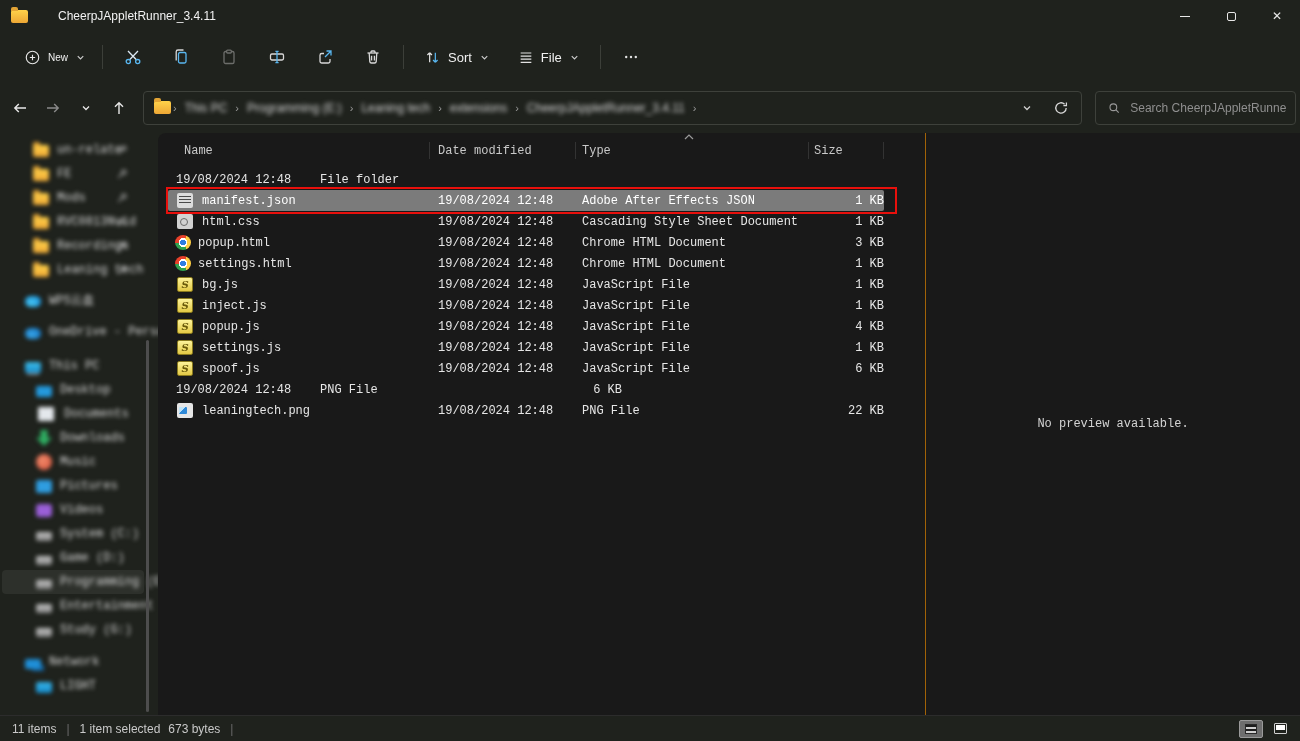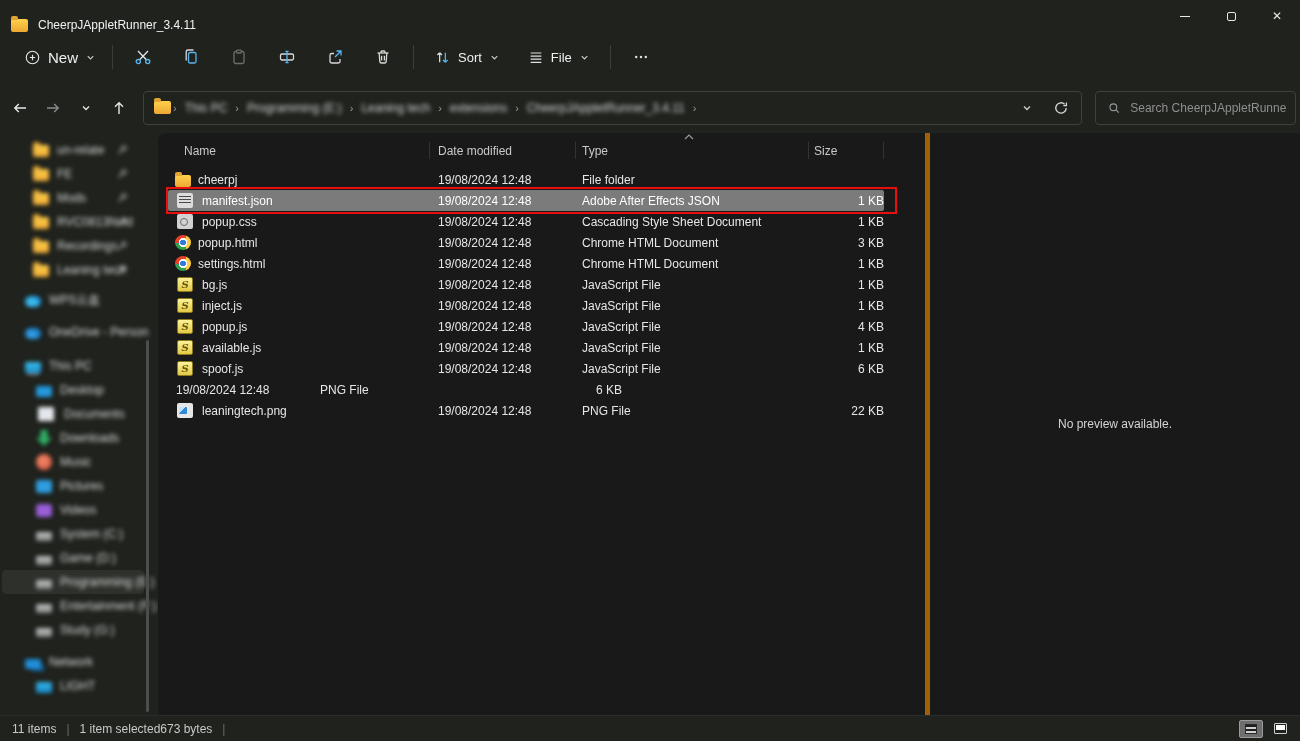--- a/index.html
+++ b/index.html
@@ -1,33 +1,33 @@
 <!DOCTYPE html>
 <html><head>
 <meta charset="utf-8">
 <style>
   * { margin:0; padding:0; box-sizing:border-box; }
   html,body { width:1300px; height:741px; overflow:hidden; background:#111; }
   body { font-family:"Liberation Sans","DejaVu Sans",sans-serif; color:#e6e6e6; font-size:12px; }
   .window { position:relative; width:1300px; height:741px; background:#1f221d; display:flex; flex-direction:column; }
 
   
-  .titlebar { height:32px; display:flex; align-items:flex-end; flex:0 0 32px; }
+  .titlebar { height:32px; display:flex; align-items:center; flex:0 0 32px;gap:20px; }
   .tb-folder { width:17px; height:13px; margin:0 10px 0 11px; position:relative; background:linear-gradient(180deg,#ffd24a,#eda735); border-radius:2px; }
   .tb-folder::before { content:""; position:absolute; top:-3px; left:0; width:7px; height:4px; background:#e2a335; border-radius:2px 2px 0 0; }
   .tb-title { font-size:12px; color:#f2f2f2; }
   .win-controls { margin-left:auto; display:flex; height:32px; }
   .win-btn { width:46px; height:32px; display:flex; align-items:center; justify-content:center; color:#e8e8e8; }
   .glyph-min { width:10px; height:1px; background:#e8e8e8; }
   .glyph-max { width:9px; height:9px; border:1px solid #e8e8e8; border-radius:2px; }
   .glyph-close { font-size:12px; line-height:1; }
 
   
   .commandbar { height:50px; flex:0 0 50px; display:flex; align-items:center; padding-left:14px; }
-  .cmd-new { display:flex; align-items:center; gap:7px; padding:6px 10px; border-radius:4px; color:#f0f0f0; font-size:15px; }
+  .cmd-new { display:flex; align-items:center; gap:7px; padding:6px 10px; border-radius:4px; color:#f0f0f0; font-size:10px; }
   .cmd-sep { width:1px; height:24px; background:#3c3f39; margin:0 6px; }
   .icon-btn { width:40px; height:36px; display:flex; align-items:center; justify-content:center; border-radius:4px; margin:0 4px; }
   .icon-btn.disabled { opacity:.42; }
   .cmd-drop { display:flex; align-items:center; gap:7px; padding:6px 10px; border-radius:4px; color:#f0f0f0; font-size:13px; margin:0 4px; }
   svg { display:block; }
 
   
   .addressrow { height:51px; flex:0 0 51px; display:flex; align-items:center; }
   .nav-btn { width:33px; height:32px; display:flex; align-items:center; justify-content:center; border-radius:4px; }
   .nav-group { display:flex; align-items:center; margin-left:3px; }
@@ -37,21 +37,21 @@
   .crumbs { display:flex; align-items:center; overflow:hidden; white-space:nowrap; flex:1; }
   .crumb { color:#d2d2d2; padding:3px 6px; border-radius:3px; filter:blur(2.3px); }
   .crumb-sep { color:#9a9a9a; font-size:11px; padding:0 2px; }
   .ab-actions { display:flex; align-items:center; gap:6px; margin-left:auto; }
   .ab-actions .icon-btn { width:28px; height:28px; margin:0; }
   .searchbox { height:34px; width:201px; margin-left:13px; border:1px solid #3e413b; border-radius:4px; display:flex; align-items:center; padding:0 8px 0 12px; }
   .searchbox input { background:transparent; border:none; outline:none; color:#d8d8d8; font-family:inherit; font-size:12px; width:100%; margin-left:10px; }
   .searchbox input::placeholder { color:#8f8f8f; }
 
   
-  .main { flex:1; display:flex; position:relative; min-height:0; }
+  .main { flex:1; display:flex; position:relative; min-height:0;font-family:Liberation Mono, monospace; }
   .sidebar { width:158px; flex:0 0 158px; position:relative; padding-top:5px; overflow:hidden; }
   .side-sec.sec-wps { margin-top:6px; }
   .side-sec.sec-onedrive { margin-top:8px; }
   .side-sec.sec-thispc { margin-top:10px; }
   .side-sec.sec-network { margin-top:8px; }
   .side-item { height:24px; display:flex; align-items:center; position:relative; border-radius:4px; margin:0 14px 0 2px; }
   .side-item.selected { background:#2d302b; }
   .blurwrap { display:flex; align-items:center; gap:8px; filter:blur(2.1px); width:100%; height:100%; }
   .sec-pinned .blurwrap { padding-left:31px; }
   .ind-0 .blurwrap { padding-left:23px; }
@@ -71,21 +71,21 @@
   .si-pictures { background:#2f9de0; border-radius:2px; height:13px; margin-top:1px; }
   .si-pictures::after { content:""; position:absolute; left:3px; bottom:3px; border-left:5px solid transparent; border-right:5px solid transparent; border-bottom:5px solid #d9ef f5; border-bottom-color:#dff3fb; }
   .si-videos { background:#9a5fd8; border-radius:3px; height:13px; margin-top:1px; }
   .si-drive { background:linear-gradient(180deg,#c2c2c2,#858585); height:9px; margin-top:4px; border-radius:2px; }
   .si-network { background:#1f8fd8; height:10px; margin-top:3px; border-radius:2px; box-shadow:5px 4px 0 -2px #125f9a; }
   .si-pc-device { background:linear-gradient(180deg,#38b5ea,#1589c8); height:11px; margin-top:2px; border-radius:2px; }
   .side-scrollbar { position:absolute; left:146px; top:207px; width:3px; height:372px; background:#4d4d4d; border-radius:2px; }
 
   .content { flex:1; background:#191919; border-radius:8px 0 0 0; display:flex; min-width:0; position:relative; }
   .list-area { width:767px; flex:0 0 767px; position:relative; }
-  .preview { flex:1; border-left:5px solid #a16207; display:flex; align-items:center; justify-content:center; }
+  .preview { flex:1; border-left:1px solid #a16207; display:flex; align-items:center; justify-content:center; }
   .preview-msg { color:#d4d4d4; font-size:12px; }
 
   .sort-caret { position:absolute; left:526px; top:1px; }
   .header-row { display:flex; margin:6px 0 0 10px; height:23px; align-items:center; color:#c9c9c9; }
   .hcell { border-right:1px solid #333333; height:17px; display:flex; align-items:center; }
   .h-name { width:262px; padding-left:16px; }
   .h-date { width:146px; padding-left:8px; }
   .h-type { width:233px; padding-left:6px; }
   .h-size { width:75px; padding-left:5px; }
 
@@ -115,21 +115,21 @@
   .fi-js { background:linear-gradient(180deg,#fdf39a,#e3c945); border:1px solid #8a7a1e; border-radius:2px; width:13px; height:15px; margin:0 2px;
     font:italic bold 10px/13px "DejaVu Serif",serif; color:#6a5a0a; text-align:center; }
   .fi-js::before { content:"S"; }
   .fi-png { background:#e6e6e6; width:12px; height:15px; margin:0 2px; border-radius:2px; }
   .fi-png::after { content:""; position:absolute; left:2px; top:4px; width:8px; height:7px;
     background:linear-gradient(135deg,#bfe3f7 0 45%,#2e89d8 45%); border-radius:1px; }
 
   
   .statusbar { height:26px; flex:0 0 26px; border-top:1px solid #2c2c2c; display:flex; align-items:center; padding:0 8px 0 12px; color:#c9c9c9; }
   .sb-sep { color:#6a6a6a; margin:0 10px; }
-  .sb-sel-size { }
+  .sb-sel-size { margin-left:8px; }
   .sb-toggles { margin-left:auto; display:flex; gap:5px; }
   .sb-btn { width:24px; height:18px; border-radius:2px; display:flex; align-items:center; justify-content:center; }
   .sb-btn.active { background:#6e6e6e; border:1px solid #9a9a9a; }
   .tgl-details { width:12px; height:10px; background:repeating-linear-gradient(#1d1d1d 0 2px, #cfcfcf 2px 4px); border:1px solid #2a2a2a; }
   .tgl-large { width:13px; height:11px; border:1px solid #d0d0d0; border-radius:1px; position:relative; }
   .tgl-large::after { content:""; position:absolute; left:1px; right:1px; top:1px; height:5px; background:#ffffff; }
 </style>
 </head>
 <body>
 
@@ -497,41 +497,37 @@
             </div>
           <div class="hcell h-type">
               <span>Type</span>
             </div>
           <div class="hcell h-size">
               <span>Size</span>
             </div>
         </div>
         <div class="rows" id="file-rows">
             <div class="file-row">
-    <span class="cell c-name">
-                <span class="fi fi-folder"></span>
-                <span class="flabel">cheerpj</span>
-              </span>
     <span class="cell c-date">19/08/2024 12:48</span>
     <span class="cell c-type">File folder</span>
     <span class="cell c-size"></span>
   </div>
             <div class="file-row selected">
     <span class="cell c-name">
                 <span class="fi fi-aejson"></span>
                 <span class="flabel">manifest.json</span>
               </span>
     <span class="cell c-date">19/08/2024 12:48</span>
     <span class="cell c-type">Adobe After Effects JSON</span>
     <span class="cell c-size">1 KB</span>
   </div>
             <div class="file-row">
     <span class="cell c-name">
                 <span class="fi fi-css"></span>
-                <span class="flabel">popup.css</span>
+                <span class="flabel">html.css</span>
               </span>
     <span class="cell c-date">19/08/2024 12:48</span>
     <span class="cell c-type">Cascading Style Sheet Document</span>
     <span class="cell c-size">1 KB</span>
   </div>
             <div class="file-row">
     <span class="cell c-name">
                 <span class="fi fi-chrome"></span>
                 <span class="flabel">popup.html</span>
               </span>
@@ -571,21 +567,21 @@
                 <span class="fi fi-js"></span>
                 <span class="flabel">popup.js</span>
               </span>
     <span class="cell c-date">19/08/2024 12:48</span>
     <span class="cell c-type">JavaScript File</span>
     <span class="cell c-size">4 KB</span>
   </div>
             <div class="file-row">
     <span class="cell c-name">
                 <span class="fi fi-js"></span>
-                <span class="flabel">available.js</span>
+                <span class="flabel">settings.js</span>
               </span>
     <span class="cell c-date">19/08/2024 12:48</span>
     <span class="cell c-type">JavaScript File</span>
     <span class="cell c-size">1 KB</span>
   </div>
             <div class="file-row">
     <span class="cell c-name">
                 <span class="fi fi-js"></span>
                 <span class="flabel">spoof.js</span>
               </span>

